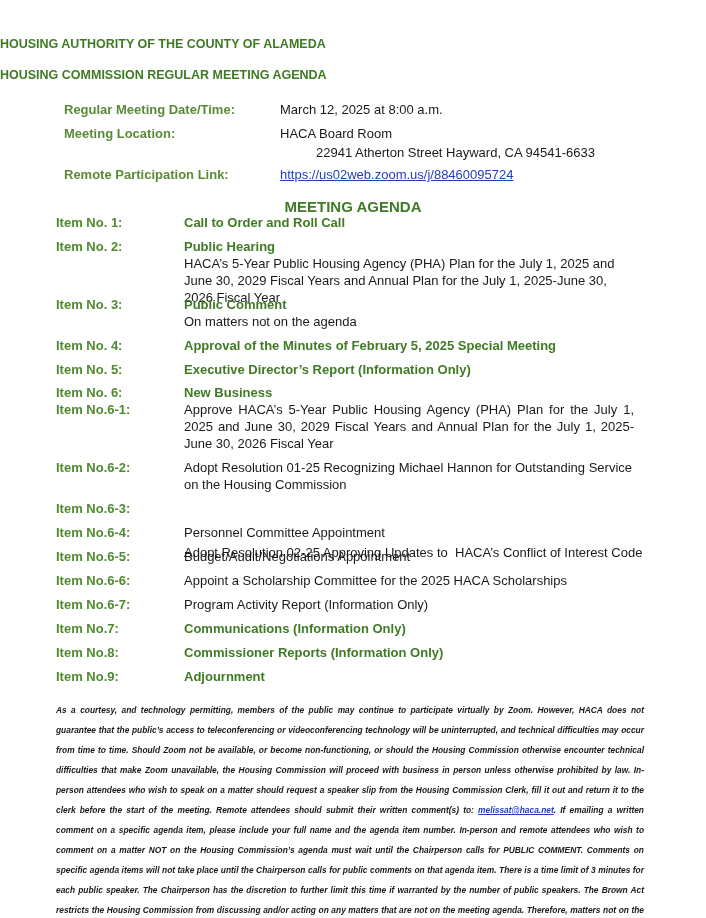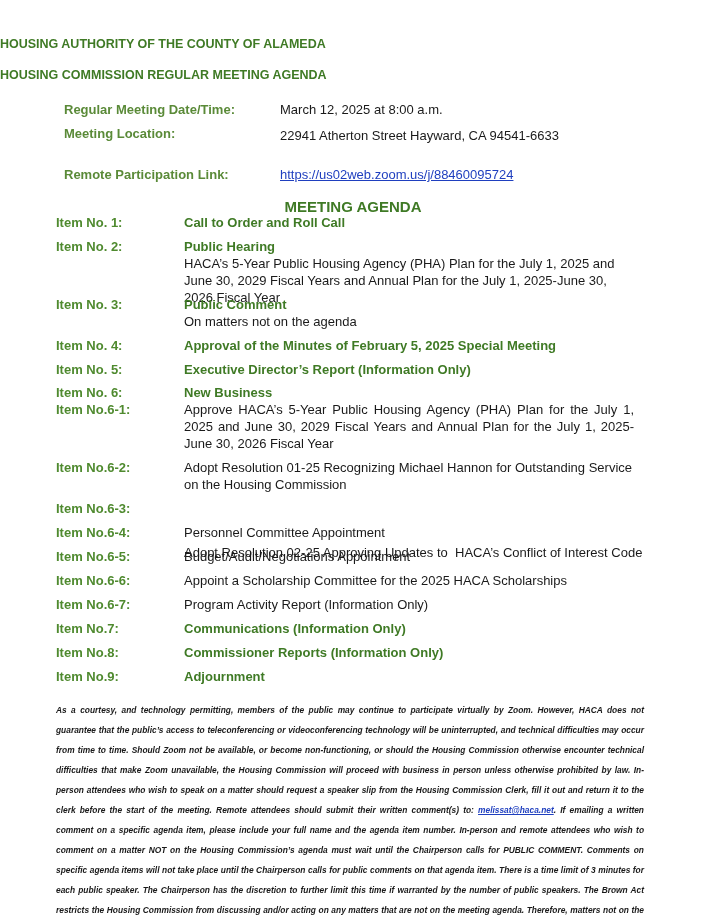--- a/index.html
+++ b/index.html
@@ -32,21 +32,22 @@
 <div id="t1" class="title green">HOUSING AUTHORITY OF THE COUNTY OF ALAMEDA</div>
 <div id="t2" class="title green">HOUSING COMMISSION REGULAR MEETING AGENDA</div>
 
 <div class="meta-row" style="top:101px;">
   <span class="meta-label">Regular Meeting Date/Time:</span>
   <span class="meta-val">March 12, 2025 at 8:00 a.m.</span>
 </div>
 <div class="meta-row" style="top:125px;">
   <span class="meta-label">Meeting Location:</span>
   <span class="meta-val">
-    <div style="margin-top:2px;">22941 Atherton Street Hayward, CA  94541-6633</div>
+    <div>HACA Board Room</div>
+    <div style="margin-top:2px;margin-left:36px;">22941 Atherton Street Hayward, CA  94541-6633</div>
   </span>
 </div>
 <div class="meta-row" style="top:166px;">
   <span class="meta-label">Remote Participation Link:</span>
   <span class="meta-val"><a class="link" href="#" title="https://us02web.zoom.us/j/88460095724">https://us02web.zoom.us/j/88460095724</a></span>
 </div>
 
 <div id="agenda-heading">MEETING AGENDA</div>
 
 <div class="item" style="top:214px;">

